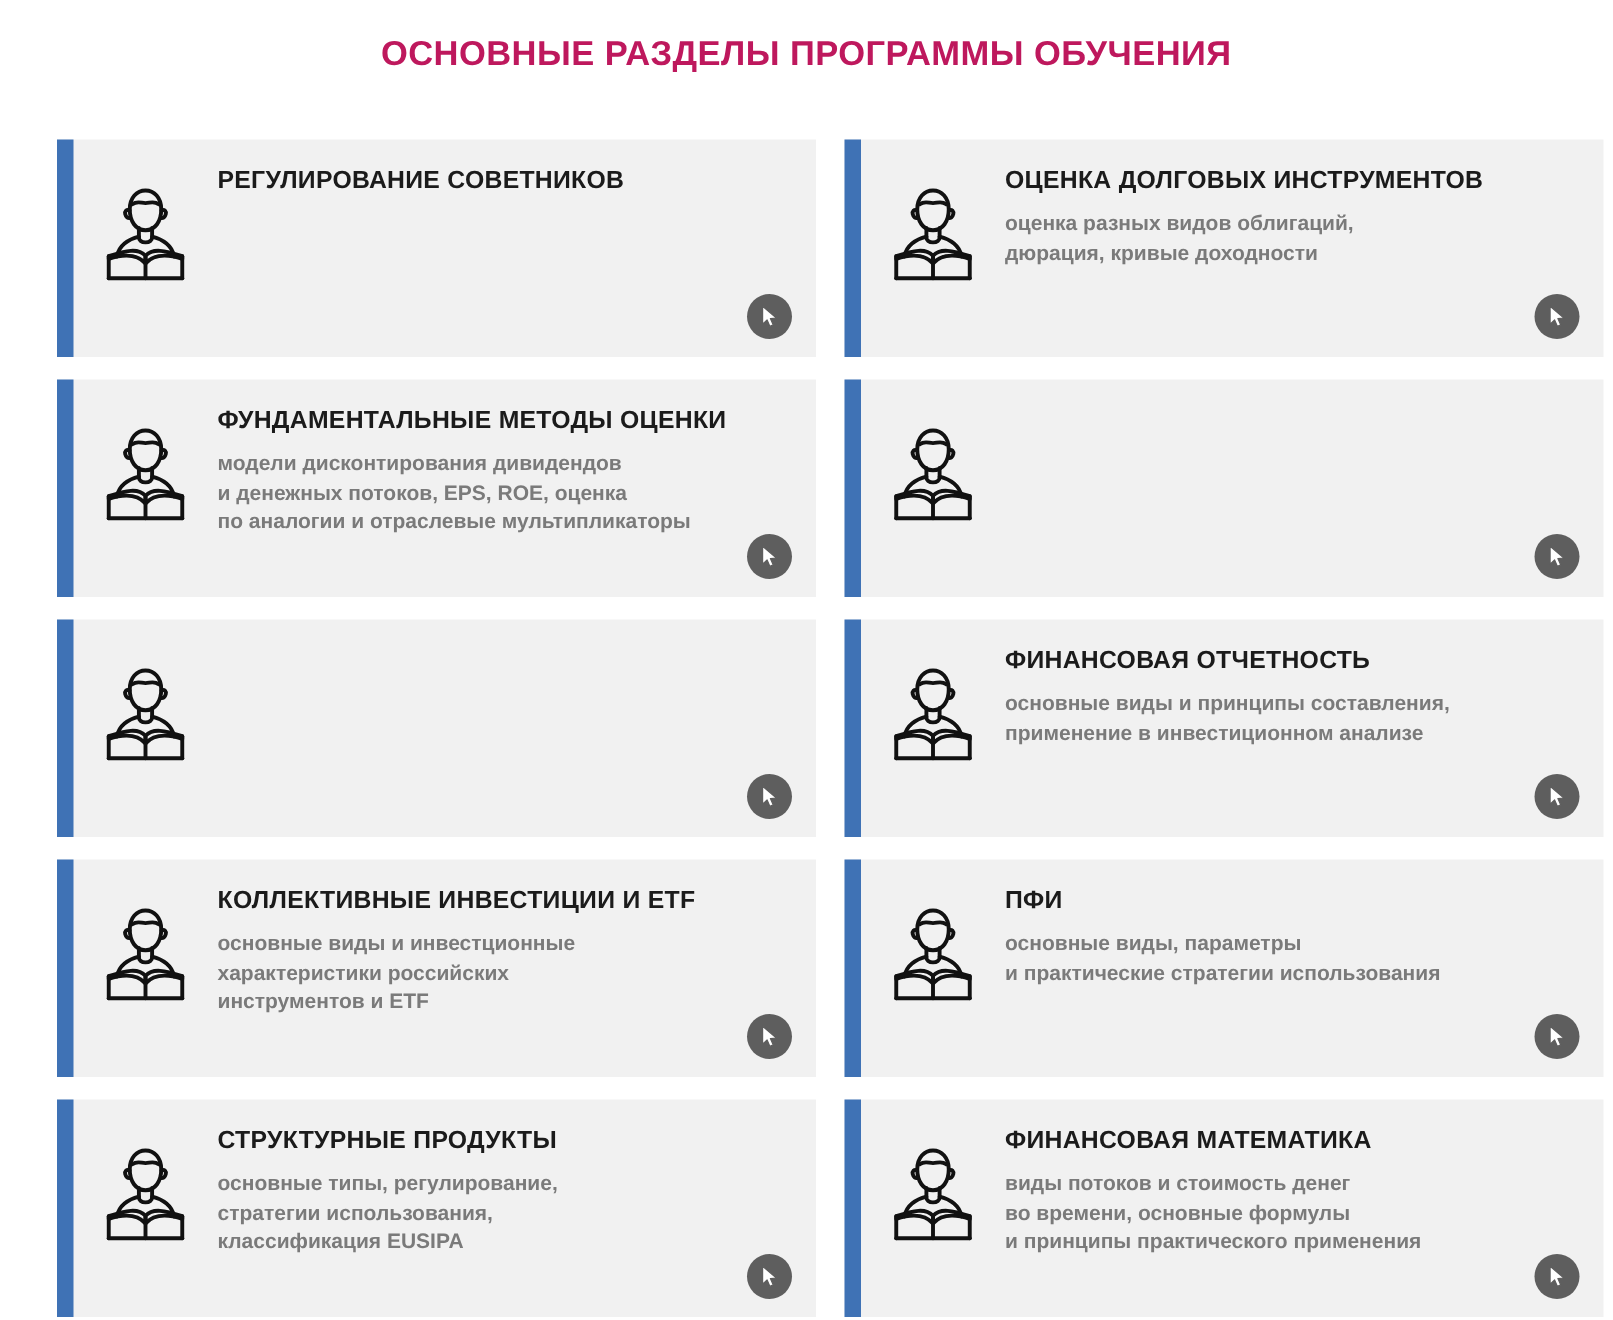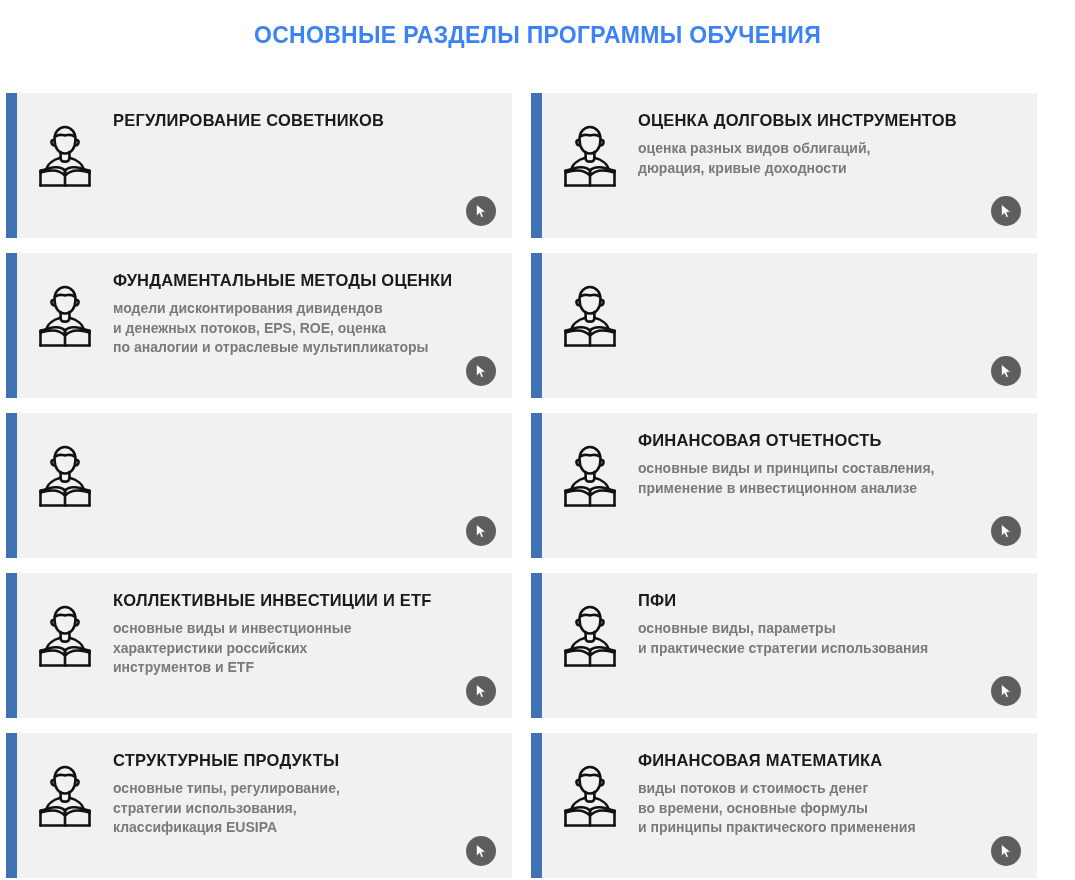--- a/index.html
+++ b/index.html
@@ -19,30 +19,30 @@
     width: 1075px;
     height: 880px;
     box-sizing: border-box;
   }
 
   .page-title {
     text-align: center;
     font-size: 23px;
     font-weight: bold;
     letter-spacing: 0.3px;
-    color: #3b82f6;
+    color: #be185d;
     padding-top: 20px;
     line-height: 30px;
     user-select: none;
   }
 
   .grid {
     position: absolute;
     top: 93px;
-    left: 6px;
+    left: 38px;
     width: 1031px;
     display: grid;
     grid-template-columns: 506px 506px;
     column-gap: 19px;
     row-gap: 15px;
   }
 
   .card {
     position: relative;
     display: flex;

